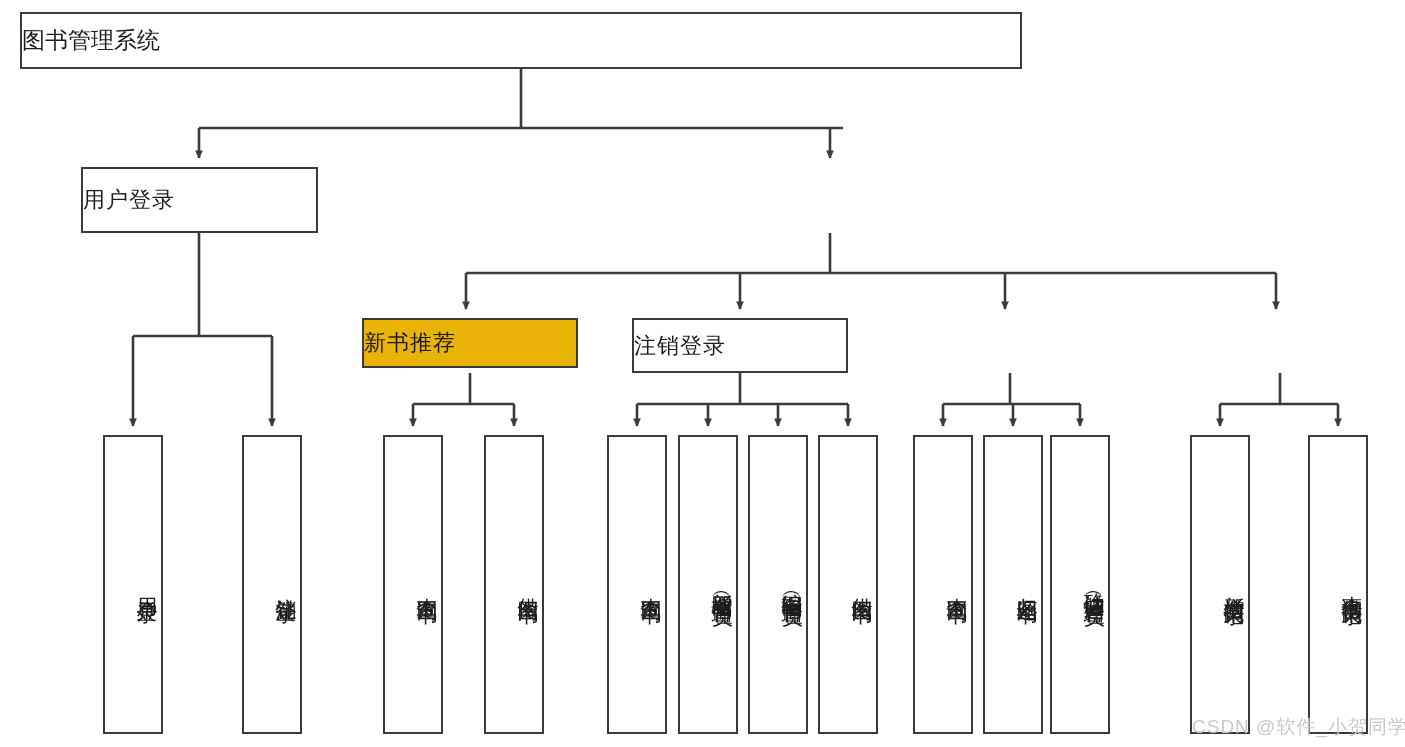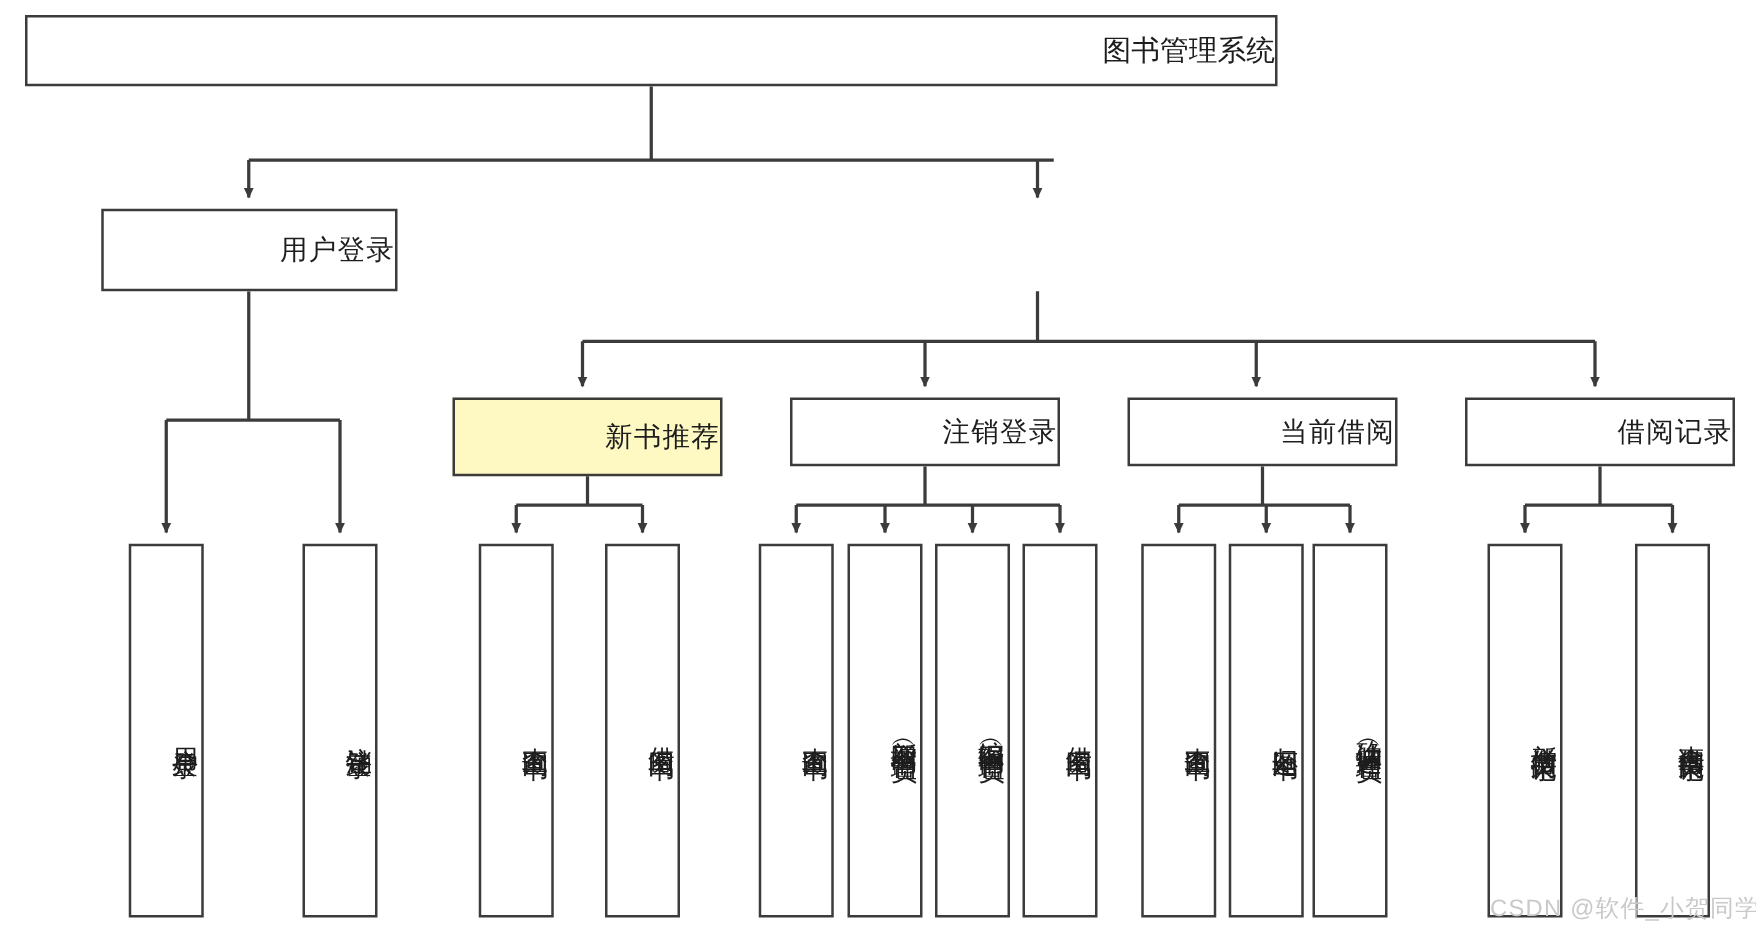--- a/index.html
+++ b/index.html
@@ -24,21 +24,21 @@
     height: 747px;
     pointer-events: none;
   }
   .node {
     position: absolute;
     box-sizing: border-box;
     border: 2px solid #3b3b3b;
     background: #ffffff;
     display: flex;
     align-items: center;
-    justify-content: flex-end;
+    justify-content: flex-start;
     color: #1d1d1d;
   }
   .node.h {
     font-size: 22px;
     letter-spacing: 1px;
   }
   .node.title {
     font-size: 23px;
   }
   .node.leaf {
@@ -123,31 +123,25 @@
   </svg>
 
   <div class="node title" style="left: 20px; top: 12px; width: 1002px; height: 57px; border-color: rgb(59, 59, 59); background: rgb(255, 255, 255); color: rgb(29, 29, 29);">
     <span>图书管理系统</span>
   </div>
 
   <div class="node h" style="left: 81px; top: 167px; width: 237px; height: 66px; border-color: rgb(59, 59, 59); background: rgb(255, 255, 255); color: rgb(29, 29, 29);">
     <span>用户登录</span>
   </div>
 
-  <div class="node h" style="left: 362px; top: 318px; width: 216px; height: 63px; border-color: rgb(59, 59, 59); background: #fef9c3; color: rgb(29, 29, 29);">
+  <div class="node h" style="left: 362px; top: 318px; width: 216px; height: 50px; border-color: rgb(59, 59, 59); background: #eab308; color: rgb(29, 29, 29);">
     <span>新书推荐</span>
   </div>
   <div class="node h" style="left: 632px; top: 318px; width: 216px; height: 55px; border-color: rgb(59, 59, 59); background: rgb(255, 255, 255); color: rgb(29, 29, 29);">
     <span>注销登录</span>
-  </div>
-  <div class="node h" style="left: 902px; top: 318px; width: 216px; height: 55px; border-color: rgb(59, 59, 59); background: rgb(255, 255, 255); color: rgb(29, 29, 29);">
-    <span>当前借阅</span>
-  </div>
-  <div class="node h" style="left: 1172px; top: 318px; width: 216px; height: 55px; border-color: rgb(59, 59, 59); background: rgb(255, 255, 255); color: rgb(29, 29, 29);">
-    <span>借阅记录</span>
   </div>
 
   <div class="node leaf" style="left: 103px; top: 435px; width: 60px; height: 299px; border-color: rgb(59, 59, 59); background: rgb(255, 255, 255); color: rgb(29, 29, 29);">
     <span class="vtext">用户登录</span>
   </div>
   <div class="node leaf" style="left: 242px; top: 435px; width: 60px; height: 299px; border-color: rgb(59, 59, 59); background: rgb(255, 255, 255); color: rgb(29, 29, 29);">
     <span class="vtext">注销登录</span>
   </div>
   <div class="node leaf" style="left: 383px; top: 435px; width: 60px; height: 299px; border-color: rgb(59, 59, 59); background: rgb(255, 255, 255); color: rgb(29, 29, 29);">
     <span class="vtext">查询图书</span>

